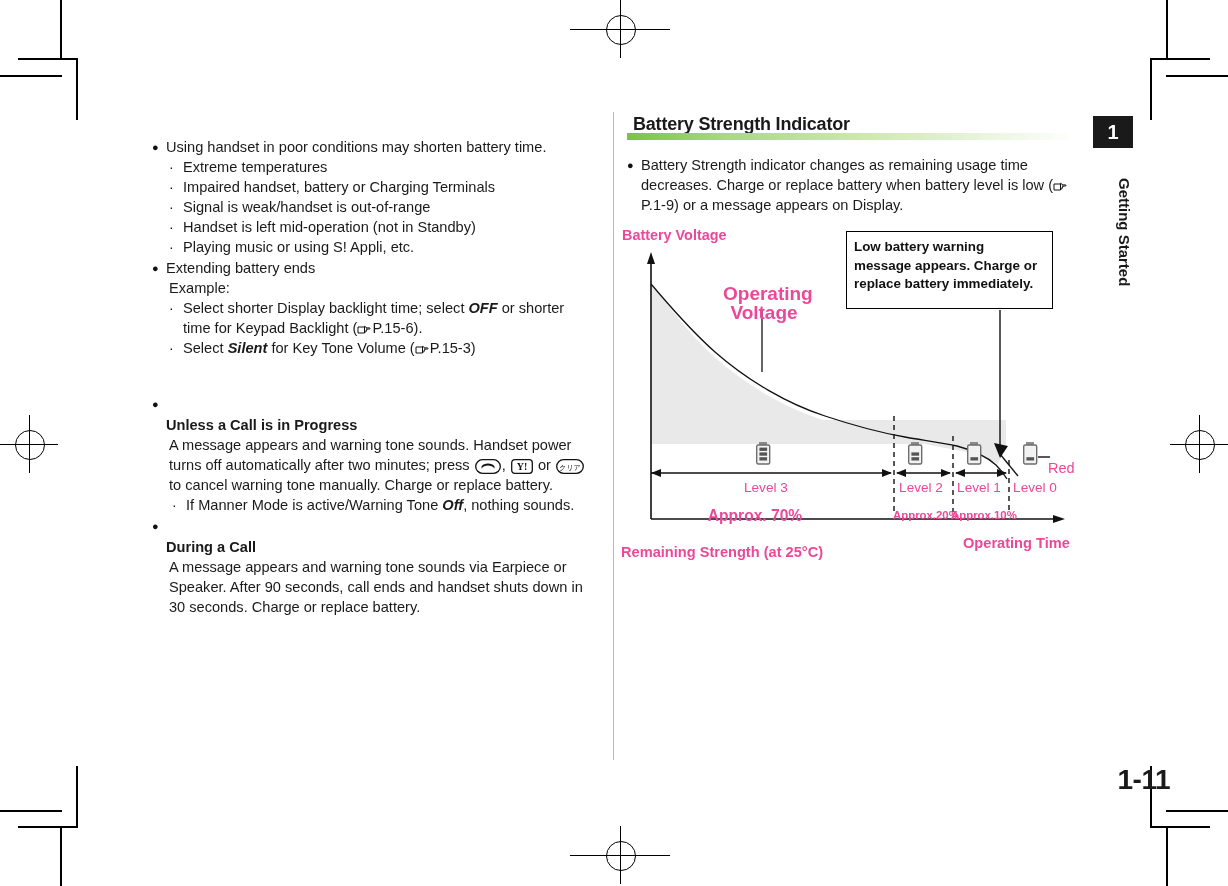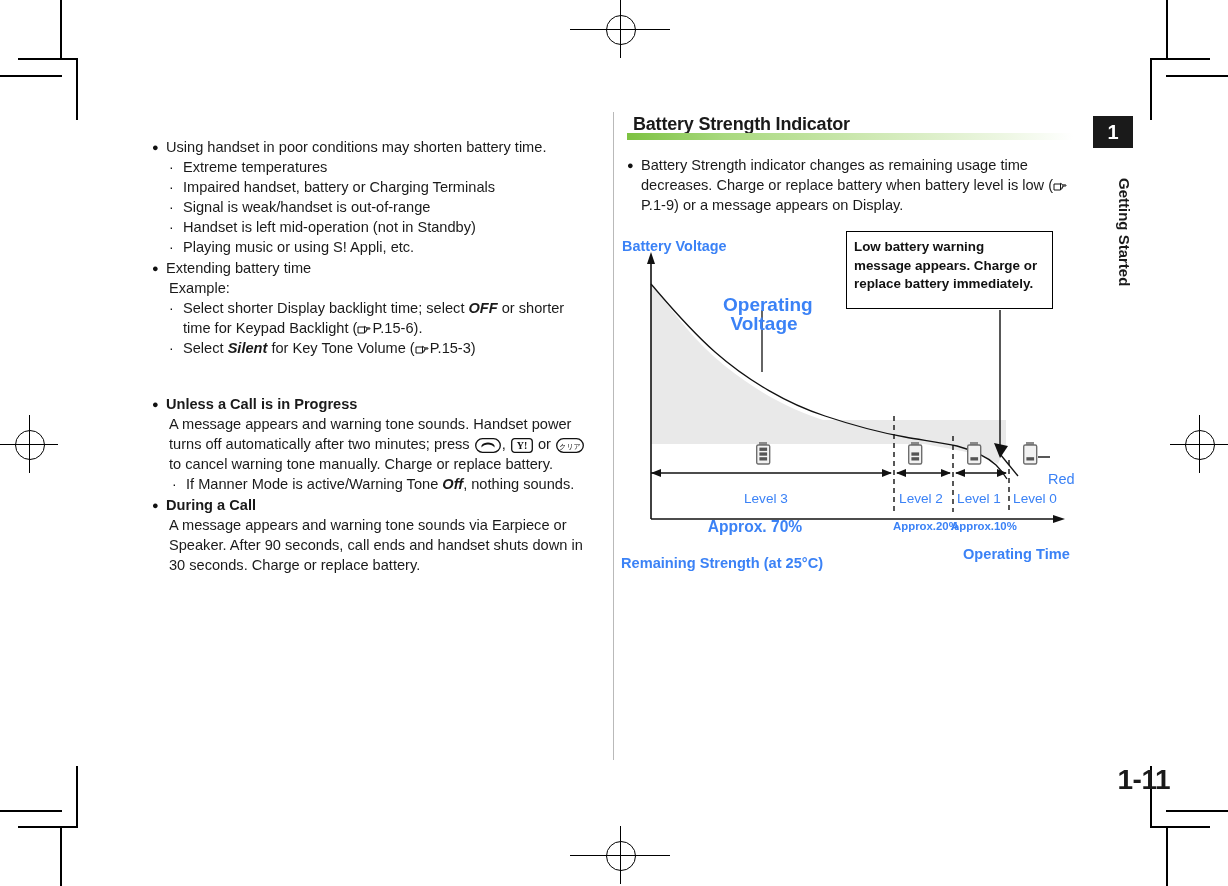--- a/index.html
+++ b/index.html
@@ -53,21 +53,21 @@
   .h2.sub{font-size:17px;}
 
   
   .col{position:absolute;font-size:14.6px;line-height:20px;}
   .col-left{left:152px;top:118px;width:440px;}
   .col-right{left:627px;top:114px;width:446px;}
 
   .bullet-row{display:flex;margin-top:9px;}
   .bullet-dot{flex:0 0 auto;width:14px;font-size:11px;line-height:20px;color:#111;}
   .bullet-body{flex:1 1 auto;}
-  .bullet-body.bold{font-weight:bold;}
+  .bullet-body.bold{font-weight:bold;margin-top:21px;}
   .sub-row{display:flex;margin-left:17px;}
   .sub-dot{flex:0 0 auto;width:14px;line-height:20px;font-size:14px;color:#111;text-align:left;}
   .sub-body{flex:1 1 auto;}
   .plain{margin-left:17px;}
   b.i{font-style:italic;font-weight:bold;}
   .gap-md{height:18px;}
 
   
   .hand{display:inline-block;vertical-align:-2px;width:14px;height:13px;margin-right:1px;}
   
@@ -75,21 +75,21 @@
 
   
   .diagram{position:absolute;left:620px;top:224px;width:460px;height:340px;}
   .diagram svg{display:block;}
   .warnbox{
     position:absolute;left:846px;top:231px;width:207px;height:78px;
     border:1.4px solid #000;background:#fff;
     font-size:13.4px;line-height:18.5px;font-weight:bold;color:#111;
     padding:6px 7px 0 7px;box-sizing:border-box;
   }
-  .lbl{position:absolute;color:#3b82f6;margin-top:11px;}
+  .lbl{position:absolute;color:#ec4899;}
   .lbl-batvolt{left:622px;top:227px;font-size:14.4px;font-weight:bold;}
   .lbl-opvolt{left:723px;top:284px;font-size:19px;font-weight:bold;text-align:center;width:82px;line-height:19px;}
   .lbl-lvl3{left:744px;top:480px;width:50px;text-align:left;font-size:13.6px;}
   .lbl-lvl2{left:896px;top:480px;width:50px;text-align:center;font-size:13.6px;}
   .lbl-lvl1{left:955px;top:480px;width:48px;text-align:center;font-size:13.6px;}
   .lbl-lvl0{left:1010px;top:480px;width:50px;text-align:center;font-size:13.6px;}
   .lbl-red{left:1048px;top:460px;font-size:14.5px;}
   .lbl-a70{left:700px;top:507px;width:110px;text-align:center;font-size:15.6px;font-weight:bold;}
   .lbl-a20{left:893px;top:509px;width:56px;text-align:center;font-size:11.4px;font-weight:bold;}
   .lbl-a10{left:951px;top:509px;width:58px;text-align:center;font-size:11.4px;font-weight:bold;}
@@ -183,21 +183,21 @@
         <span class="sub-body">Handset is left mid-operation (not in Standby)</span>
       </div>
       <div class="sub-row">
         <span class="sub-dot">·</span>
         <span class="sub-body">Playing music or using S! Appli, etc.</span>
       </div>
     </div>
 
     <div class="bullet-row" style="margin-top:1px;">
       <span class="bullet-dot">●</span>
-      <span class="bullet-body">Extending battery time</span>
+      <span class="bullet-body">Extending battery ends</span>
     </div>
     <div class="plain">Example:</div>
 
     <div class="sub-row">
       <span class="sub-dot">·</span>
       <span class="sub-body"><span>Select shorter Display backlight time; select </span><b class="i">OFF</b><span> or shorter time for Keypad Backlight (</span><span class="hand"><svg viewBox="0 0 14 13" width="14" height="13">
               <path d="M1,5 L1,11 L7.5,11 L7.5,5 Z" fill="#fff" stroke="#111" stroke-width="1"></path>
               <path d="M7.5,4.3 C8.6,4.3 9,5.1 9,5.9 L12.6,5.9 C13.3,5.9 13.3,7 12.6,7 L9.6,7 C10.4,7 10.4,8 9.6,8 L9,8 C9.8,8 9.8,9 9,9 L8.6,9 C9.3,9 9.3,10 8.6,10 L7.5,10 Z" fill="#fff" stroke="#111" stroke-width="1" stroke-linejoin="round"></path>
             </svg></span><span>P.15-6</span><span>).</span></span>
     </div>

